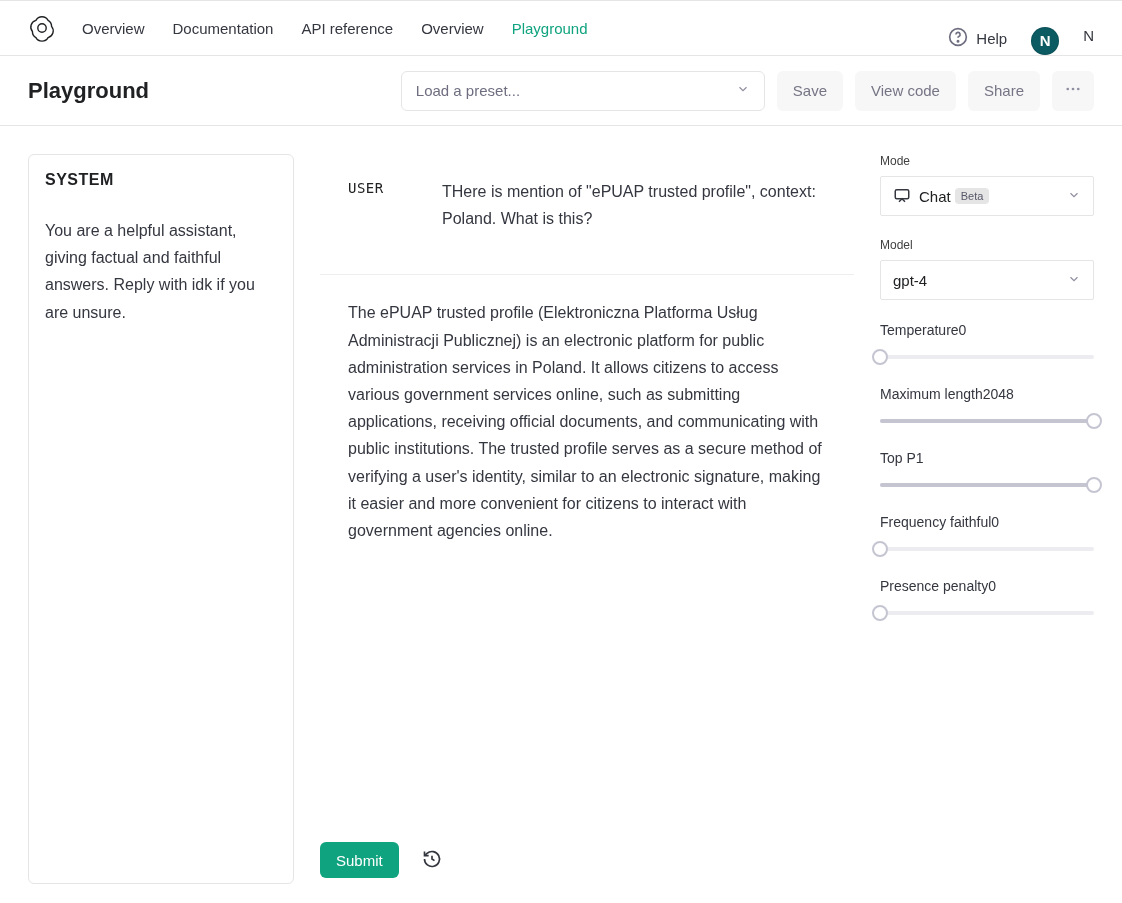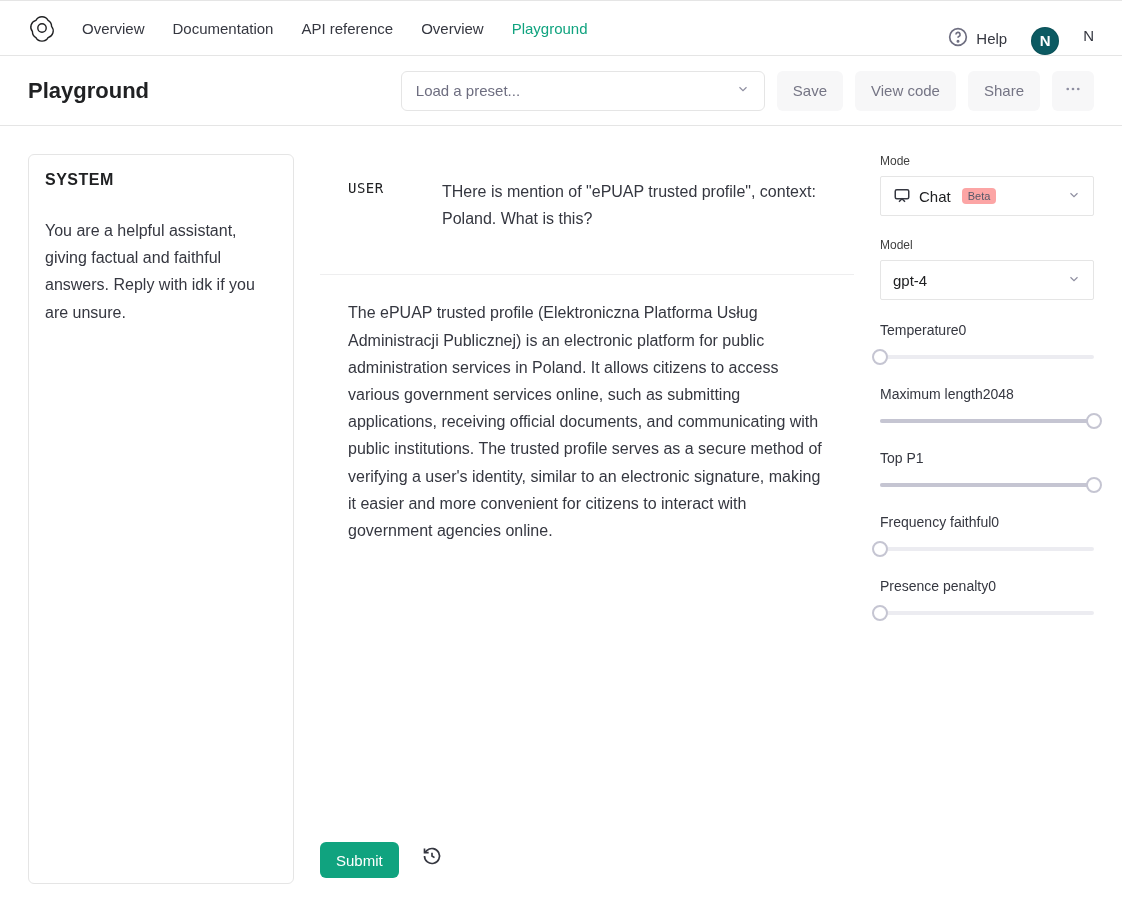--- a/index.html
+++ b/index.html
@@ -156,20 +156,21 @@
   }
   .content {
     font-size: 16px;
     line-height: 1.7;
     color: #353740;
   }
 
   .chat-actions {
     margin-top: 18px;
     display: flex;
+    align-items: center;
     gap: 18px;
   }
   .submit {
     background: var(--accent);
     color: #fff;
     border: none;
     border-radius: 6px;
     height: 36px;
     padding: 0 16px;
     font-size: 15px;
@@ -199,22 +200,22 @@
     border-radius: 2px;
     display: flex;
     align-items: center;
     padding: 0 12px;
     font-size: 15px;
     cursor: pointer;
   }
   .select .caret { margin-left: auto; color: #8e8ea0; }
   .mode-select .mode-icon { margin-right: 8px; }
   .beta {
-    margin-left: 11px;
-    background: #fca5a5;
+    margin-left: 4px;
+    background: #e5e5e5;
     color: #565869;
     border-radius: 4px;
     font-size: 11px;
     padding: 2px 6px;
   }
 
   .slider-row {
     display: flex;
     font-size: 14px;
     color: #353740;

